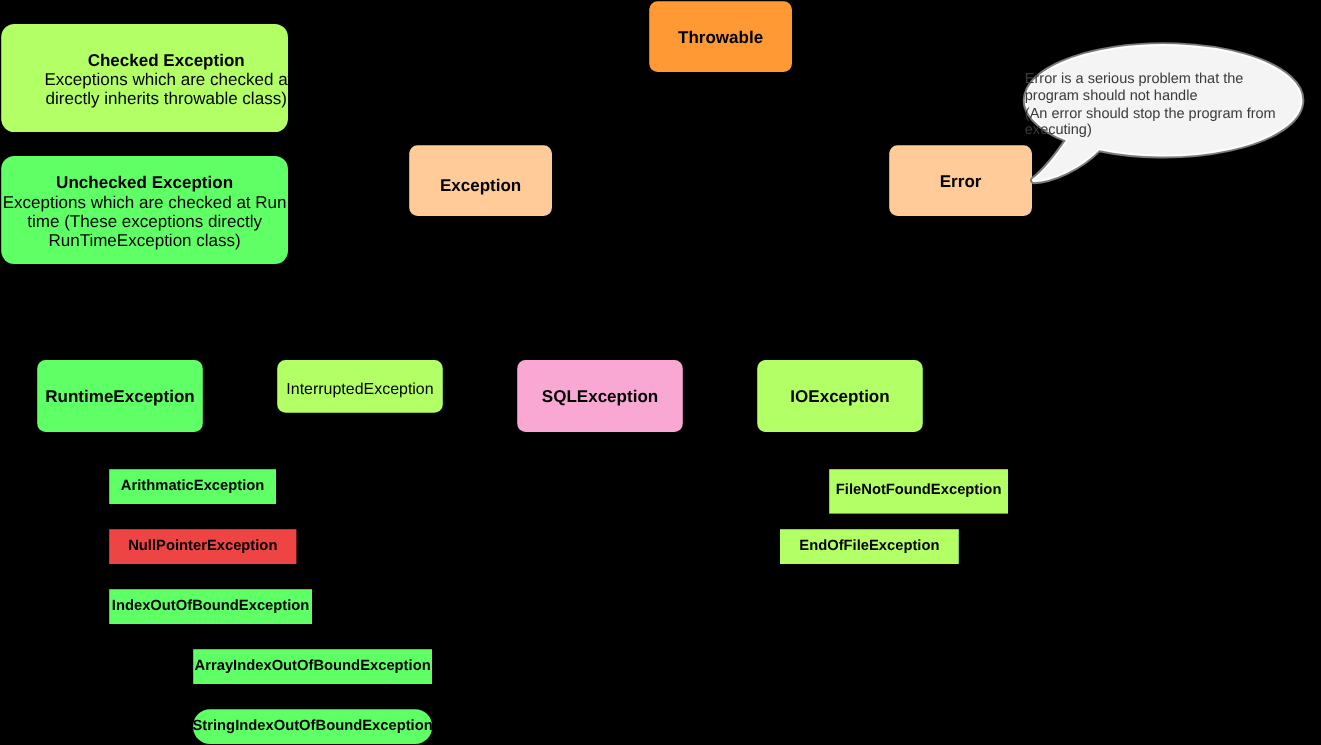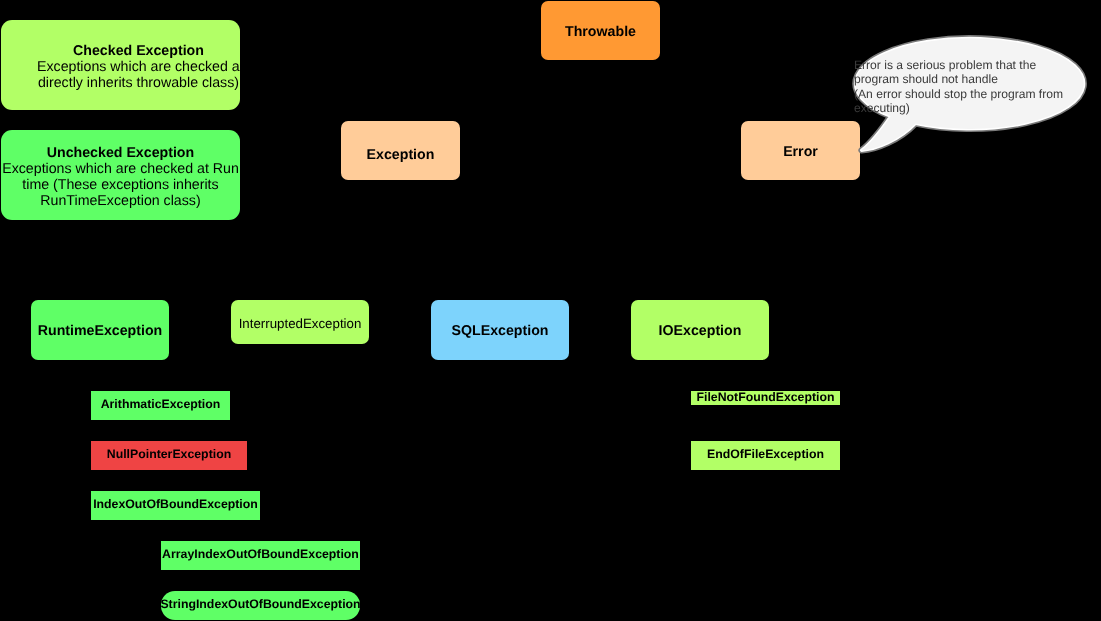--- a/index.html
+++ b/index.html
@@ -29,34 +29,34 @@
   .note-title{font-weight:bold;font-size:14.2px;line-height:16px;white-space:nowrap;}
   .note-line{font-weight:normal;font-size:14.2px;line-height:16px;white-space:nowrap;}
   .n-checked{left:1px;top:20px;width:239px;height:90px;background:#B2FF66;padding-left:36px;}
   .n-unchecked{left:1px;top:130px;width:239px;height:90px;background:#5FFF66;}
 
   
   .n-runtime{left:31px;top:300px;width:138px;height:60px;background:#5FFF66;
     font-size:14.2px;font-weight:bold;padding-top:2px;}
   .n-interrupted{left:231px;top:300px;width:138px;height:44px;background:#B2FF66;
     font-size:13.3px;font-weight:normal;padding-top:2px;}
-  .n-sql{left:431px;top:300px;width:138px;height:60px;background:#7dd3fc;
+  .n-sql{left:431px;top:300px;width:138px;height:60px;background:#f9a8d4;
     font-size:14.2px;font-weight:bold;padding-top:2px;}
   .n-io{left:631px;top:300px;width:138px;height:60px;background:#B2FF66;
     font-size:14.2px;font-weight:bold;padding-top:2px;}
 
   
   .flat{font-size:12.3px;font-weight:bold;border-radius:0;padding-bottom:3px;}
   .n-arithmatic{left:91px;top:391px;width:139px;height:29px;background:#5FFF66;}
   .n-nullpointer{left:91px;top:441px;width:156px;height:29px;background:#ef4444;}
   .n-indexoob{left:91px;top:491px;width:169px;height:29px;background:#5FFF66;}
   .n-arrayindexoob{left:161px;top:541px;width:199px;height:29px;background:#5FFF66;}
   .n-stringindexoob{left:161px;top:591px;width:199px;height:29px;background:#5FFF66;border-radius:14px;}
-  .n-filenotfound{left:691px;top:391px;width:149px;height:14px;background:#B2FF66;}
-  .n-endoffile{left:691px;top:441px;width:149px;height:29px;background:#B2FF66;}
+  .n-filenotfound{left:691px;top:391px;width:149px;height:37px;background:#B2FF66;}
+  .n-endoffile{left:650px;top:441px;width:149px;height:29px;background:#B2FF66;}
 
   
   .callout-text{position:absolute;left:854px;top:58px;width:233px;text-align:left;
     color:#3a3a3a;font-size:12.1px;line-height:14.4px;}
   .cl{white-space:nowrap;}
 </style>
 </head>
 <body>
 
 <div id="canvas">
@@ -78,21 +78,21 @@
       <div class="note-title">Checked Exception</div>
       <div class="note-line">Exceptions which are checked at</div>
       <div class="note-line">directly inherits throwable class)</div>
     </div>
   </div>
 
   <div class="node rounded note n-unchecked">
     <div class="note-inner">
       <div class="note-title">Unchecked Exception</div>
       <div class="note-line">Exceptions which are checked at Run</div>
-      <div class="note-line">time (These exceptions inherits</div>
+      <div class="note-line">time (These exceptions directly</div>
       <div class="note-line">RunTimeException class)</div>
     </div>
   </div>
 
   <div class="node rounded n-runtime">
     <span>RuntimeException</span>
   </div>
   <div class="node rounded n-interrupted">
     <span>InterruptedException</span>
   </div>

